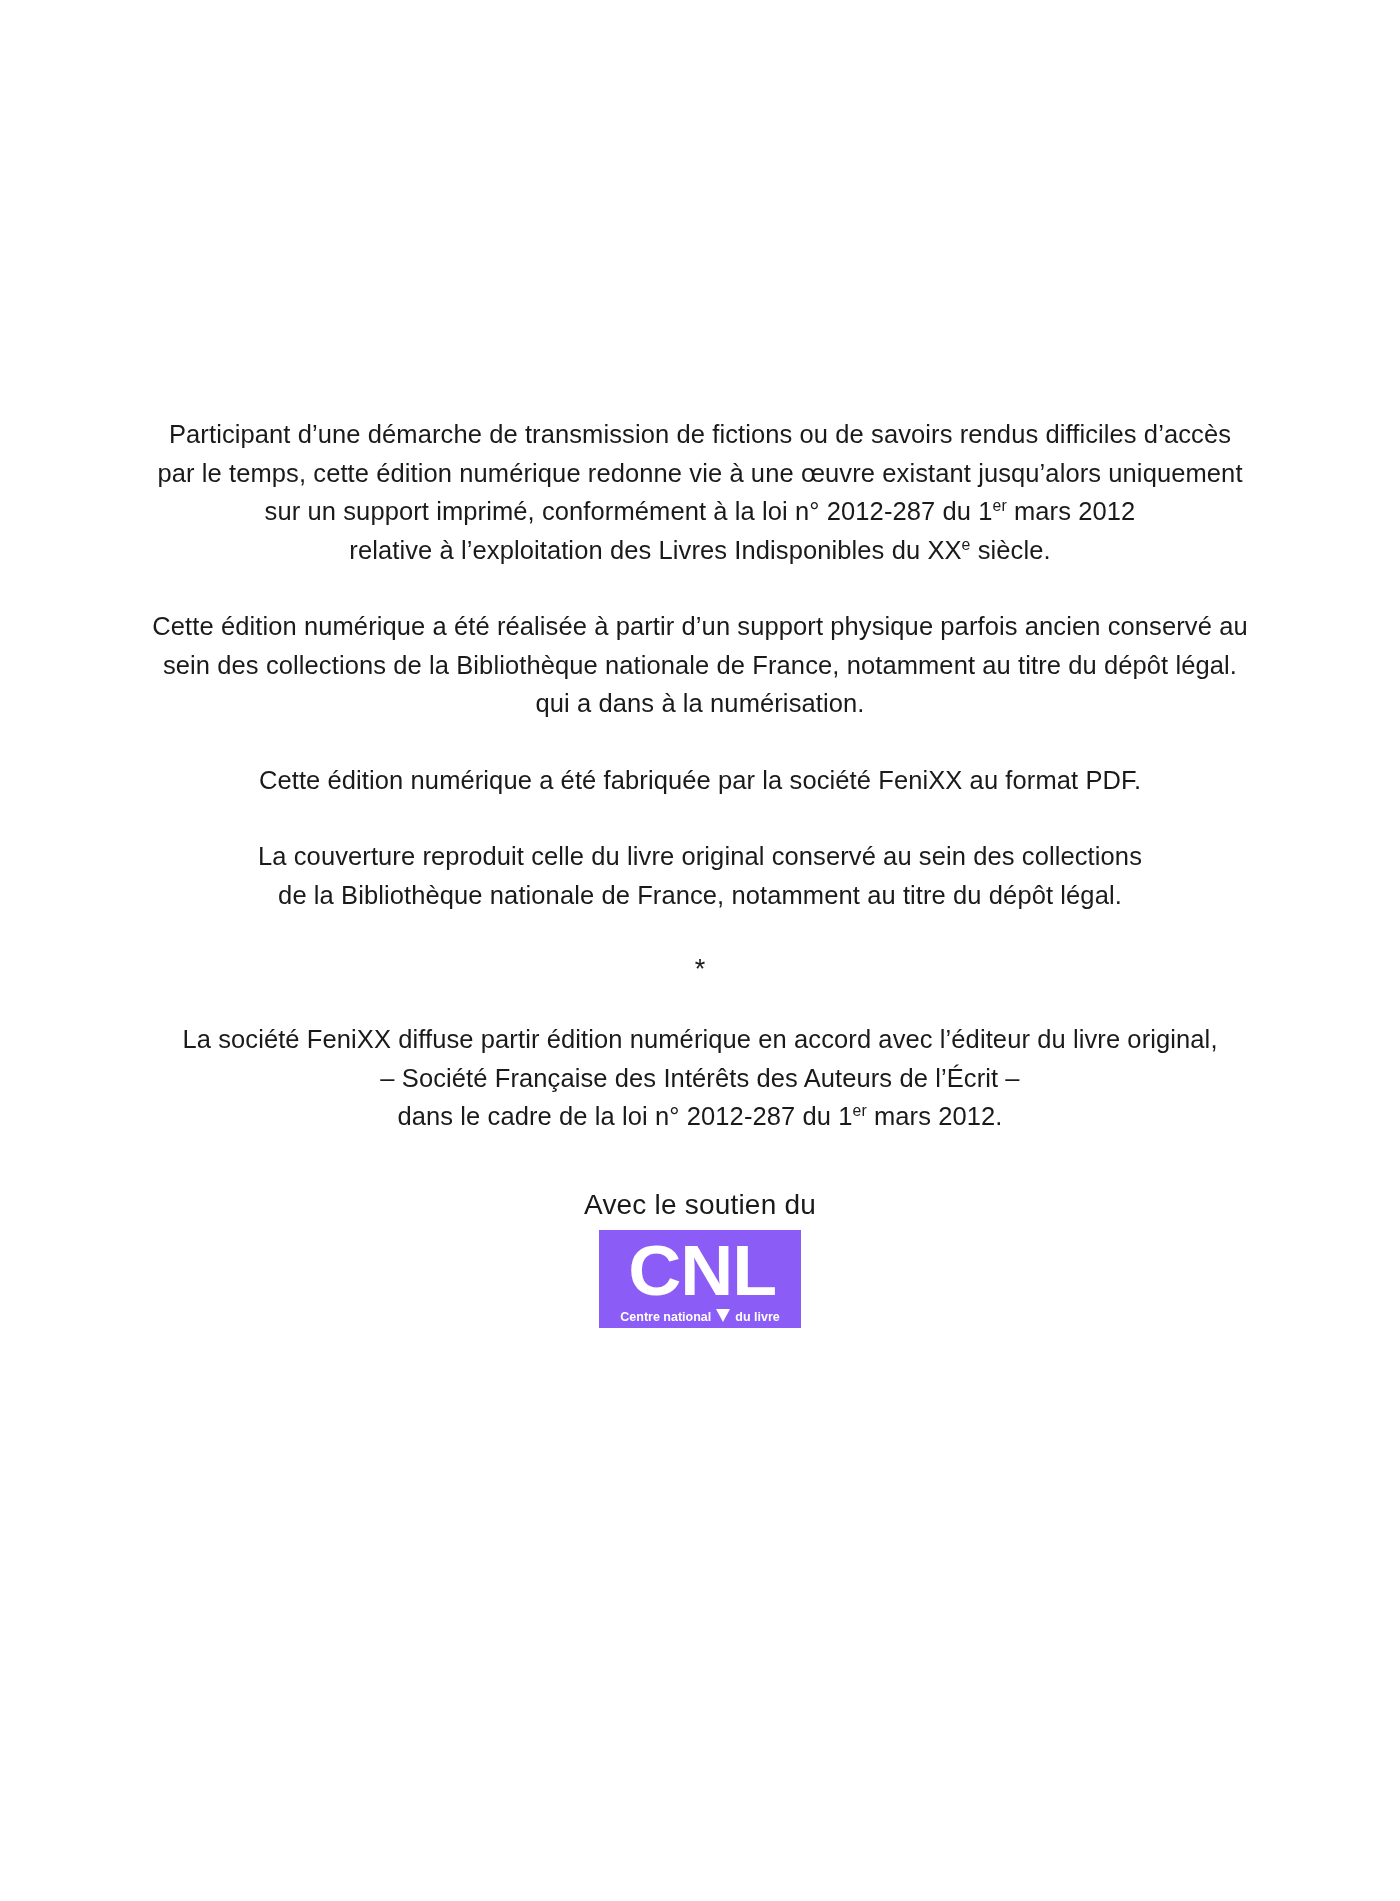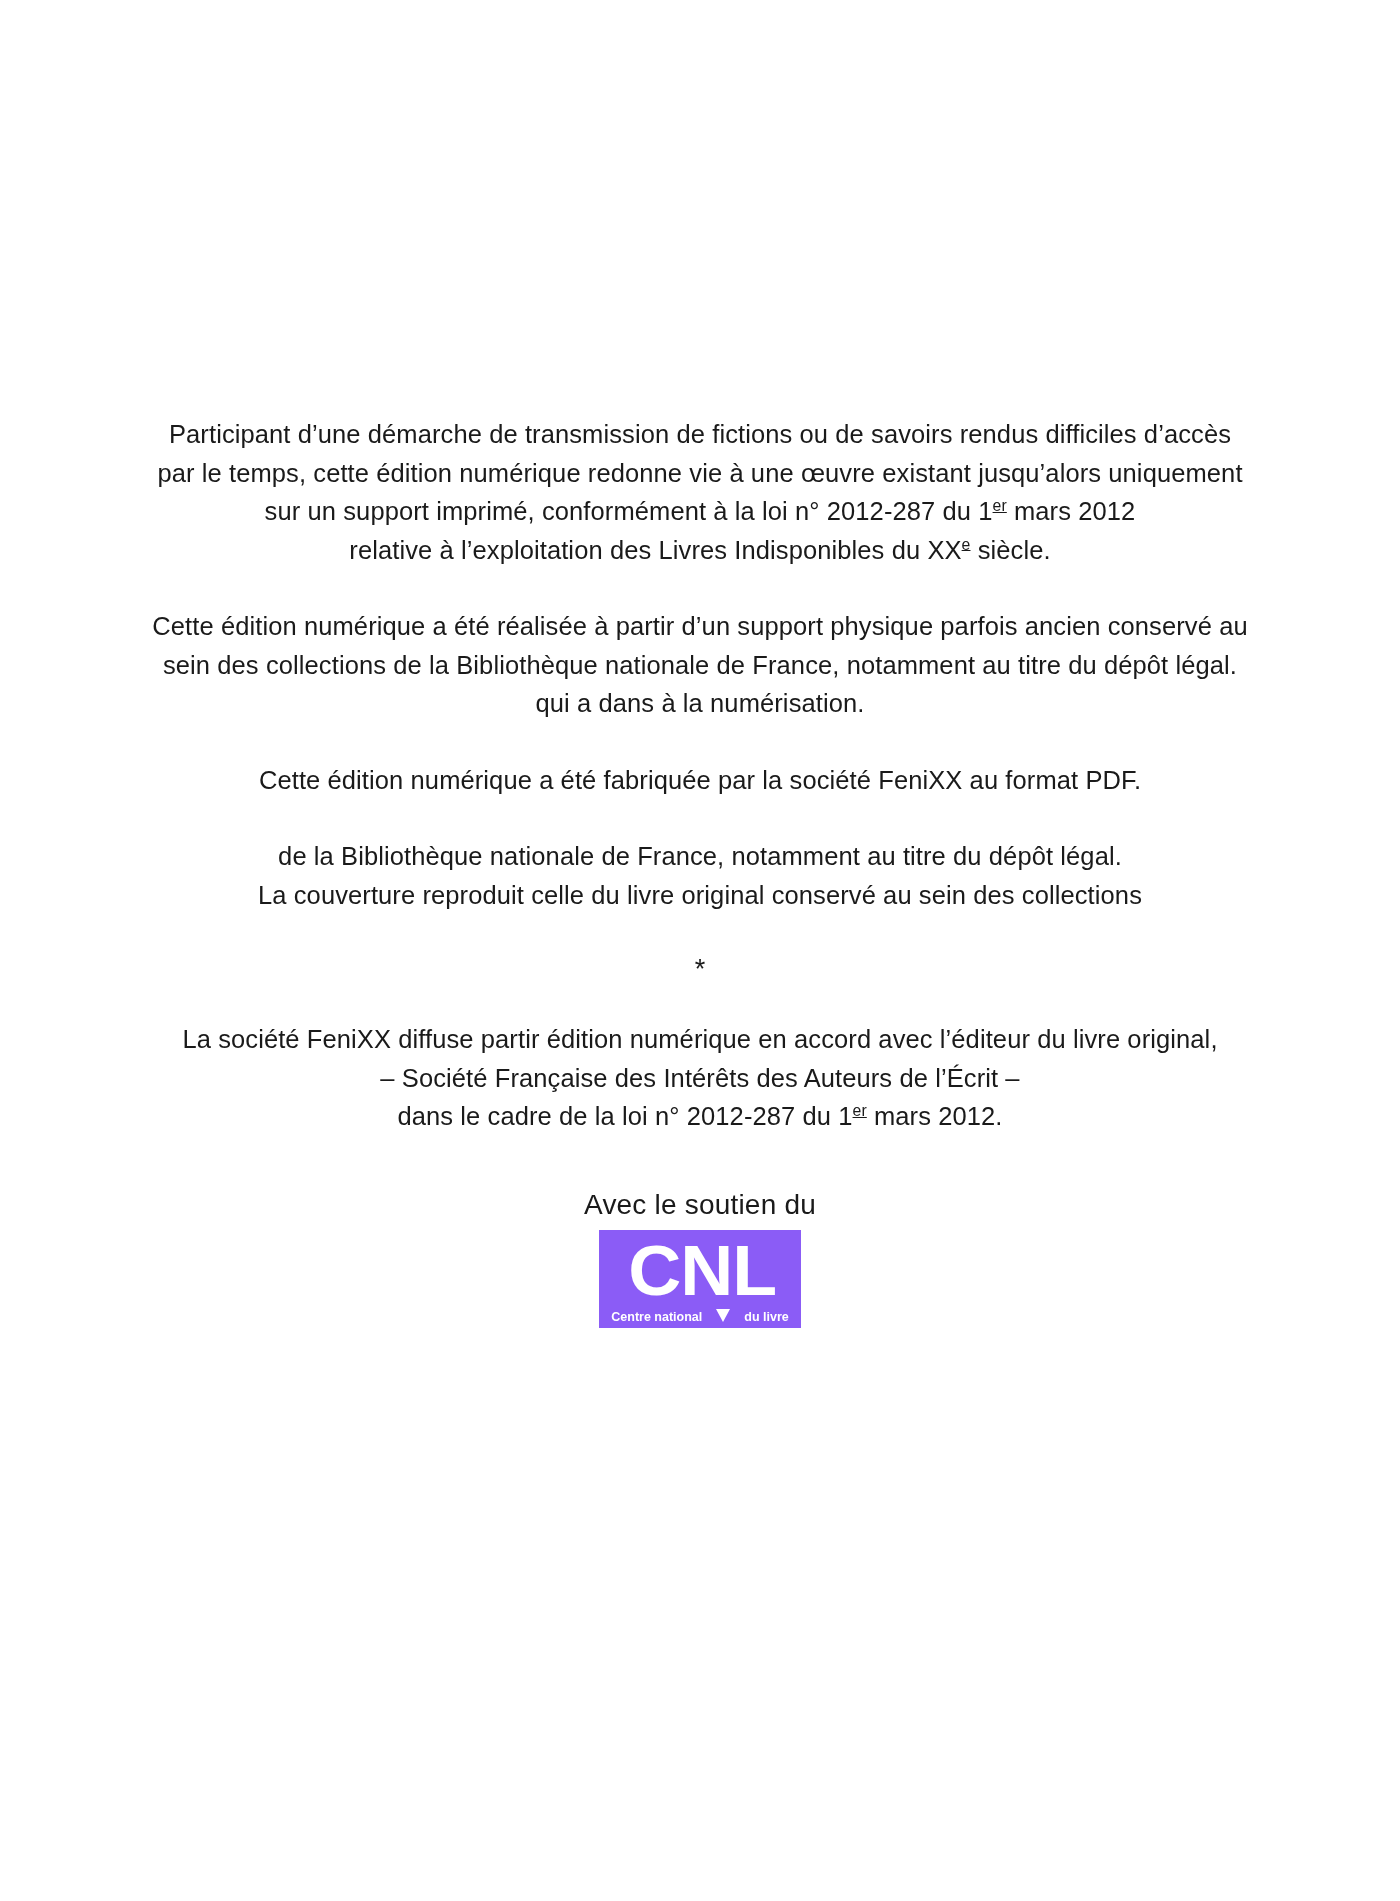--- a/index.html
+++ b/index.html
@@ -39,21 +39,20 @@
     text-align: center;
     letter-spacing: 0.1px;
   }
   .para .line {
     display: block;
   }
   sup {
     font-size: 0.62em;
     vertical-align: super;
     line-height: 0;
-    text-decoration: underline;
   }
   .asterisk {
     font-size: 27px;
     line-height: 34px;
     margin: 18px 0 34px 0;
     text-align: center;
   }
   .logo-block {
     margin-top: 54px;
     text-align: center;
@@ -86,21 +85,21 @@
     transform: scaleX(1.05);
   }
   .cnl-sub {
     position: absolute;
     bottom: 4px;
     left: 0;
     right: 0;
     display: flex;
     justify-content: center;
     align-items: center;
-    gap: 14px;
+    gap: 5px;
     font-size: 12.5px;
     font-weight: bold;
     color: #ffffff;
     line-height: 14px;
   }
   .cnl-sub .tick {
     display: inline-block;
     width: 0;
     height: 0;
     border-left: 7px solid transparent;
@@ -127,22 +126,22 @@
       <span class="line">Cette édition numérique a été réalisée à partir d’un support physique parfois ancien conservé au</span>
       <span class="line">sein des collections de la Bibliothèque nationale de France, notamment au titre du dépôt légal.</span>
       <span class="line">qui a dans à la numérisation.</span>
     </p>
 
     <p class="para">
       <span class="line">Cette édition numérique a été fabriquée par la société FeniXX au format PDF.</span>
     </p>
 
     <p class="para">
+      <span class="line">La couverture reproduit celle du livre original conservé au sein des collections</span>
       <span class="line">de la Bibliothèque nationale de France, notamment au titre du dépôt légal.</span>
-      <span class="line">La couverture reproduit celle du livre original conservé au sein des collections</span>
     </p>
 
     <div class="asterisk">*</div>
 
     <p class="para">
       <span class="line">La société FeniXX diffuse partir édition numérique en accord avec l’éditeur du livre original,</span>
       <span class="line">– Société Française des Intérêts des Auteurs de l’Écrit –</span>
       <span class="line"><span>dans le cadre de la loi n° 2012-287 du 1</span><sup>er</sup><span> mars 2012.</span></span>
     </p>
 

